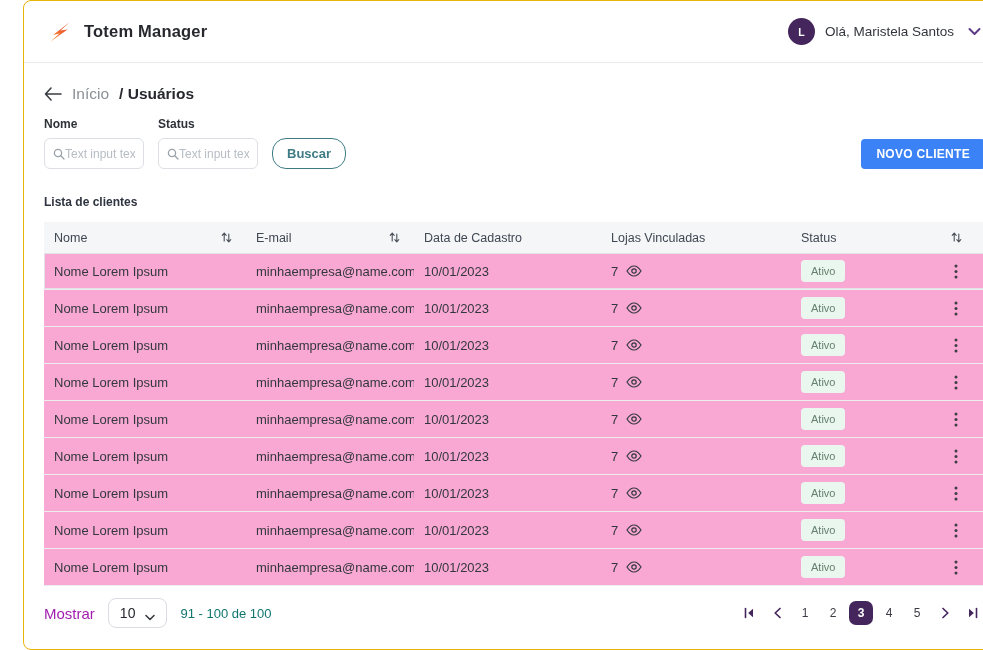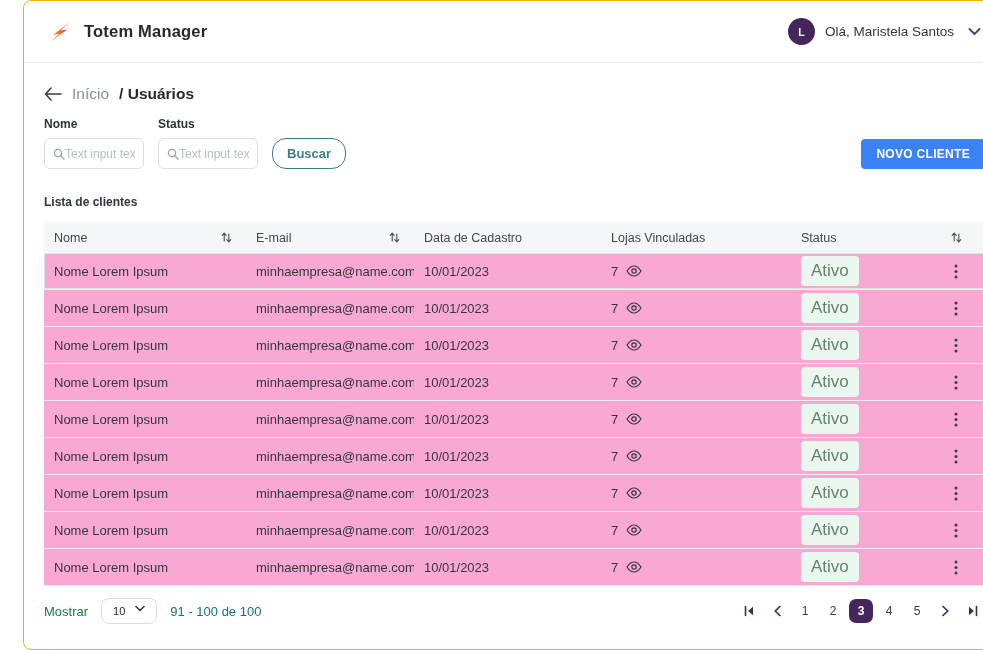--- a/index.html
+++ b/index.html
@@ -109,21 +109,21 @@
   .trow.highlight {
     box-shadow:0 0 0 1px #e2e2e4 inset;
     border-radius:2px;
   }
   .td { padding:0 10px; white-space:nowrap; overflow:hidden; }
   .td.stores { display:flex; align-items:center; gap:8px; }
   .td.stores .eye { display:inline-flex; color:#33373d; cursor:pointer; }
   .badge {
     display:inline-block; margin-left:0;
     background:#e9f7ee; color:#67806f;
-    font-size:17px; padding:5px 10px; border-radius:4px;
+    font-size:11px; padding:5px 10px; border-radius:4px;
   }
   .td.actions { display:flex; justify-content:center; padding:0; }
   .kebab { display:inline-flex; color:#3a3d42; cursor:pointer; padding:2px; }
 
   
   .context-menu {
     position:absolute; top:406px; right:36px;
     background:#fff;
     border:1px solid #f0f0f1; border-radius:4px;
     box-shadow:0 4px 12px rgba(0,0,0,.14);
@@ -137,26 +137,26 @@
   }
   .menu-item .mi-icon { display:inline-flex; width:13px; justify-content:center; color:#33363c; }
   .menu-item .x-glyph { font-size:15px; line-height:10px; color:#33363c; }
 
   
   .pagi-bar {
     margin-top:12px;
     display:flex; align-items:center; justify-content:space-between;
   }
   .pagi-left { display:flex; align-items:center; gap:13px; }
-  .show-label { font-size:13px; color:#15803d; }
+  .show-label { font-size:15px; color:#a21caf; }
   .page-size {
-    display:flex; align-items:flex-start; gap:10px;
+    display:flex; align-items:flex-end; gap:10px;
     border:1px solid #d9dce0; border-radius:8px;
     padding:6px 11px; cursor:pointer;
-    font-size:11px; color:#26282e;
+    font-size:14px; color:#26282e;
   }
   .page-size .chev-s { display:inline-flex; color:#33363c; }
   .range-text { font-size:13px; color:#0f766e; }
   .pagi-right { display:flex; align-items:center; gap:4px; }
   .pg-ctl {
     width:24px; height:24px;
     display:flex; align-items:center; justify-content:center;
     color:#45265c; cursor:pointer;
   }
   .page {

